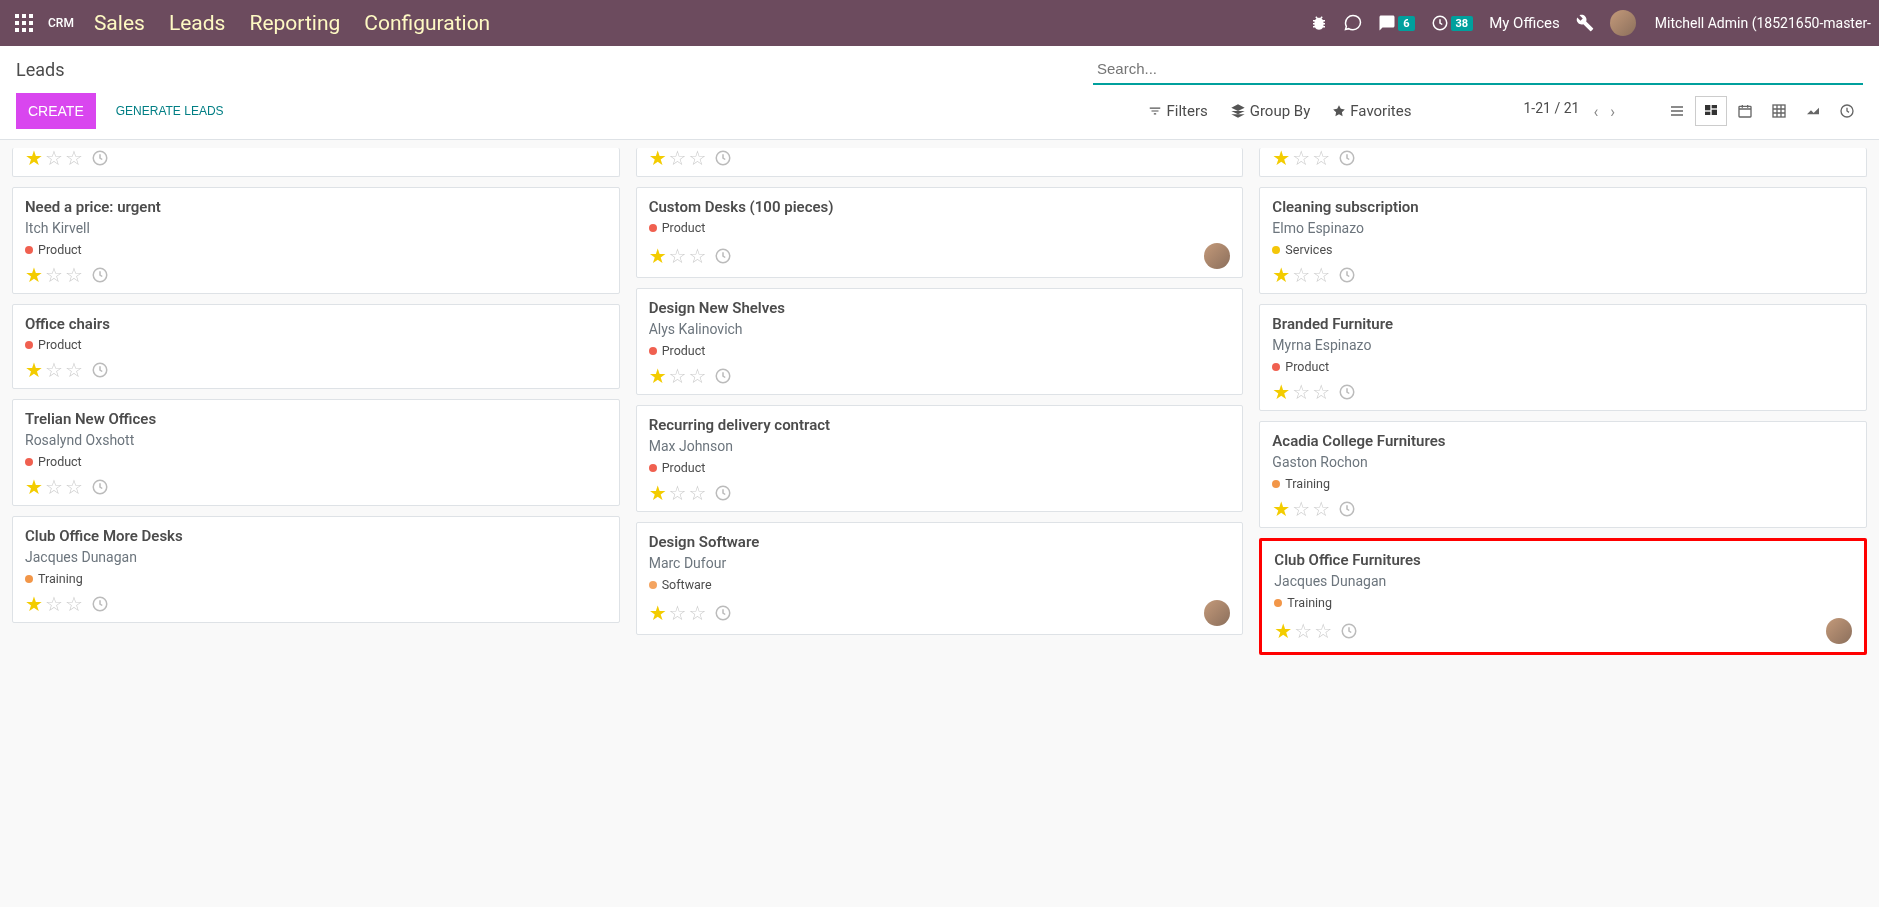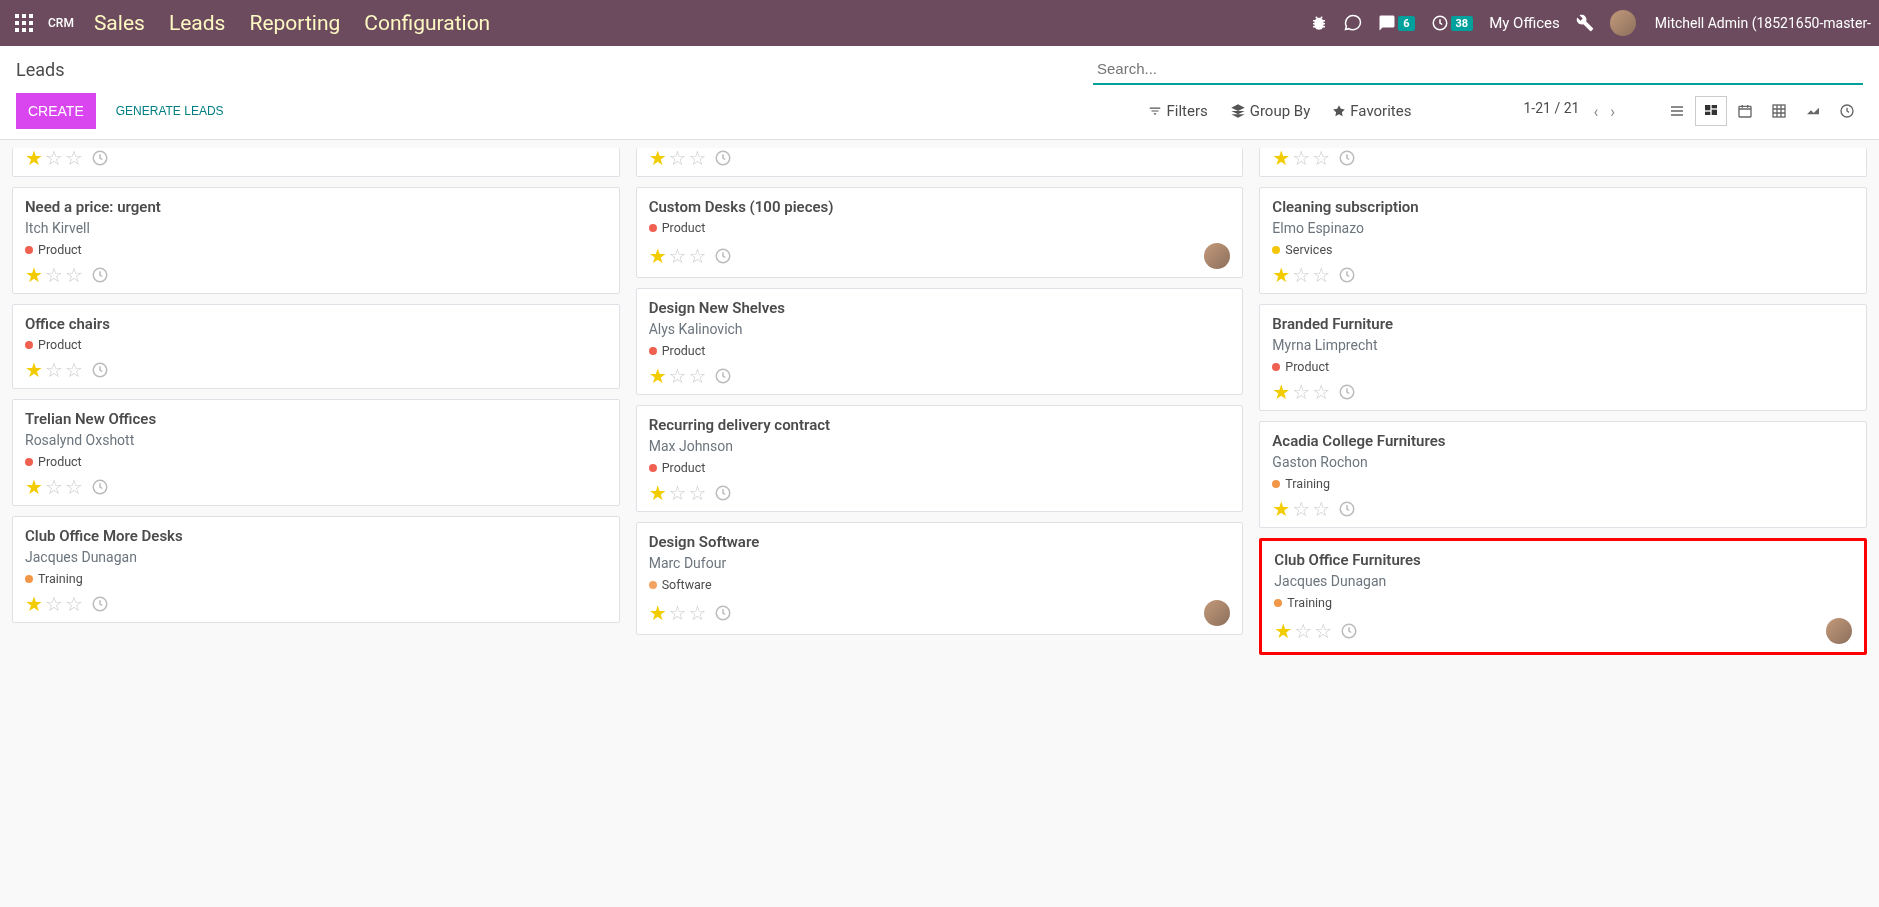--- a/index.html
+++ b/index.html
@@ -428,21 +428,21 @@
               <svg width="18" height="18" viewBox="0 0 24 24" fill="none" stroke="#bbb" stroke-width="2">
                 <circle cx="12" cy="12" r="9"></circle>
                 <path d="M12 7v5l3 2"></path>
               </svg>
             </span>
           </div>
         </div>
       </div>
       <div class="kcard">
         <div class="kcard-title">Branded Furniture</div>
-        <div class="kcard-contact">Myrna Limprecht</div>
+        <div class="kcard-contact">Myrna Espinazo</div>
         <div class="kcard-tags">
           <span class="tag"><span class="tag-dot dot-product"></span>Product</span>
         </div>
         <div class="kcard-footer">
           <div class="priority-stars">
             <span class="star star-full">★</span>
             <span class="star star-empty">☆</span>
             <span class="star star-empty">☆</span>
             <span class="activity-icon">
               <svg width="18" height="18" viewBox="0 0 24 24" fill="none" stroke="#bbb" stroke-width="2">

